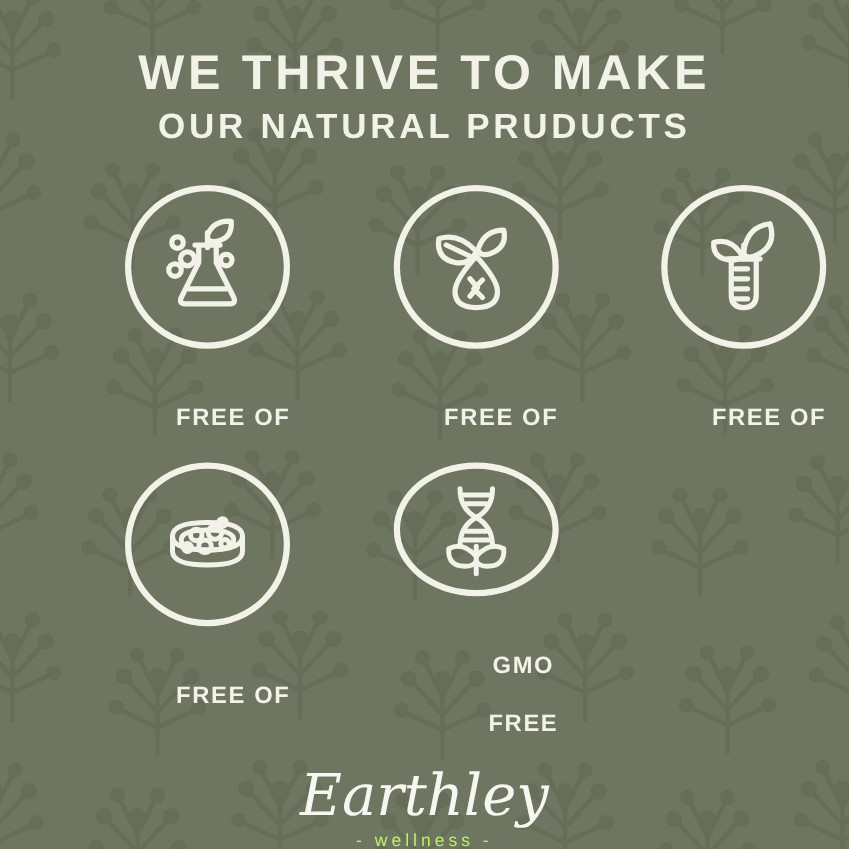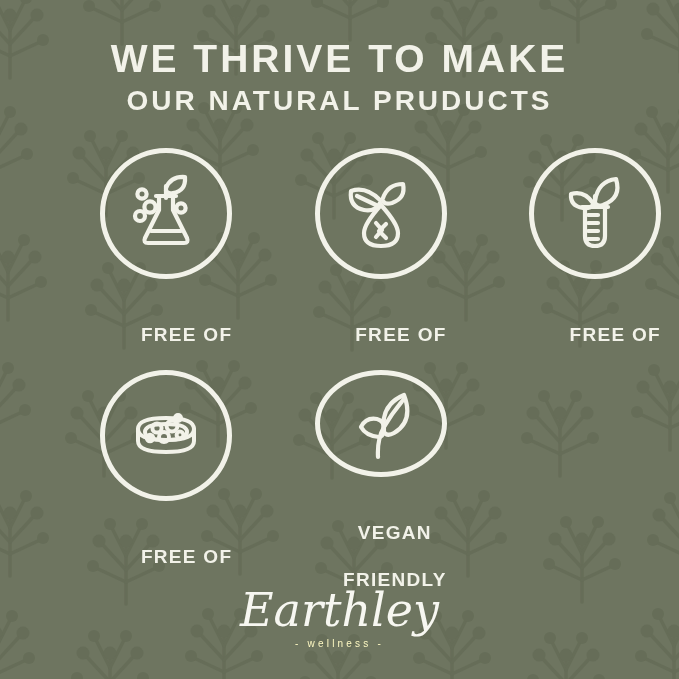--- a/index.html
+++ b/index.html
@@ -100,39 +100,39 @@
     text-align: center;
     text-transform: uppercase;
     white-space: pre-line;
   }
 
   
   #logo-block {
     position: absolute;
     left: 0;
     right: 0;
-    bottom: 30px;
+    bottom: 0;
     text-align: center;
     z-index: 3;
   }
   #logo-word {
     display: block;
     color: #f7f7f1;
     font-family: "DejaVu Serif", serif;
     font-style: italic;
     font-size: 46px;
     line-height: 1;
     letter-spacing: 0px;
   }
   #logo-sub {
     display: block;
     margin-top: 6px;
-    color: #fef9c3;
+    color: #bef264;
     font-family: "Liberation Sans", sans-serif;
-    font-size: 10px;
+    font-size: 14px;
     letter-spacing: 3.2px;
     line-height: 1;
   }
 </style>
 </head>
 <body>
 
 <div id="poster">
 
   <svg id="bg-pattern" viewBox="0 0 679 679" width="679" height="679" aria-hidden="true">
@@ -309,39 +309,47 @@
             <circle cx="25" cy="44" r="3.2"></circle>
             <circle cx="53" cy="24" r="3.0"></circle>
           </svg>
         </span>
       </div>
       <div class="badge-label">
         <span>FREE OF</span><br>
       </div>
     </div>
 
-
-    <div class="badge">
-      <div class="badge-circle">
-        <span>
-          <svg width="82" height="82" viewBox="0 0 82 82" fill="none" stroke="#f2f2e9" stroke-width="4.2" stroke-linecap="round" stroke-linejoin="round">
-
-            <path d="M38 74 Q37 56 44 44 Q52 30 64 16"></path>
-
-            <path d="M44 49 Q40 22 64 12 Q74 38 54 50 Q47 54 44 49 Z"></path>
-
-            <path d="M39 54 Q26 53 21 44 Q26 34 37 36 Q45 38 44 47 Q43 54 39 54 Z"></path>
-          </svg>
-        </span>
-      </div>
-      <div class="badge-label">
-        <span>VEGAN</span><br>
-        <span>FRIENDLY</span>
-      </div>
-    </div>
+    <div class="badge">
+      <div class="badge-circle">
+        <span>
+          <svg width="82" height="82" viewBox="0 0 82 82" fill="none" stroke="#f2f2e9" stroke-width="4.0" stroke-linecap="round" stroke-linejoin="round">
+
+            <path d="M28 8 Q28 24 41 31 Q54 38 54 54"></path>
+            <path d="M54 8 Q54 24 41 31 Q28 38 28 54"></path>
+
+            <path d="M30 13 L52 13"></path>
+            <path d="M33 20 L49 20"></path>
+            <path d="M33 42 L49 42"></path>
+            <path d="M30 49 L52 49"></path>
+
+            <path d="M41 54 L41 76"></path>
+
+            <path d="M41 62 Q30 50 19 56 Q18 70 32 70 Q39 70 41 66"></path>
+
+            <path d="M41 62 Q52 50 63 56 Q64 70 50 70 Q43 70 41 66"></path>
+          </svg>
+        </span>
+      </div>
+      <div class="badge-label">
+        <span>GMO</span><br>
+        <span>FREE</span>
+      </div>
+    </div>
+
 
   </div>
 
   <div id="logo-block">
     <span id="logo-word">Earthley</span>
     <span id="logo-sub">- wellness -</span>
   </div>
 
 </div>
 

